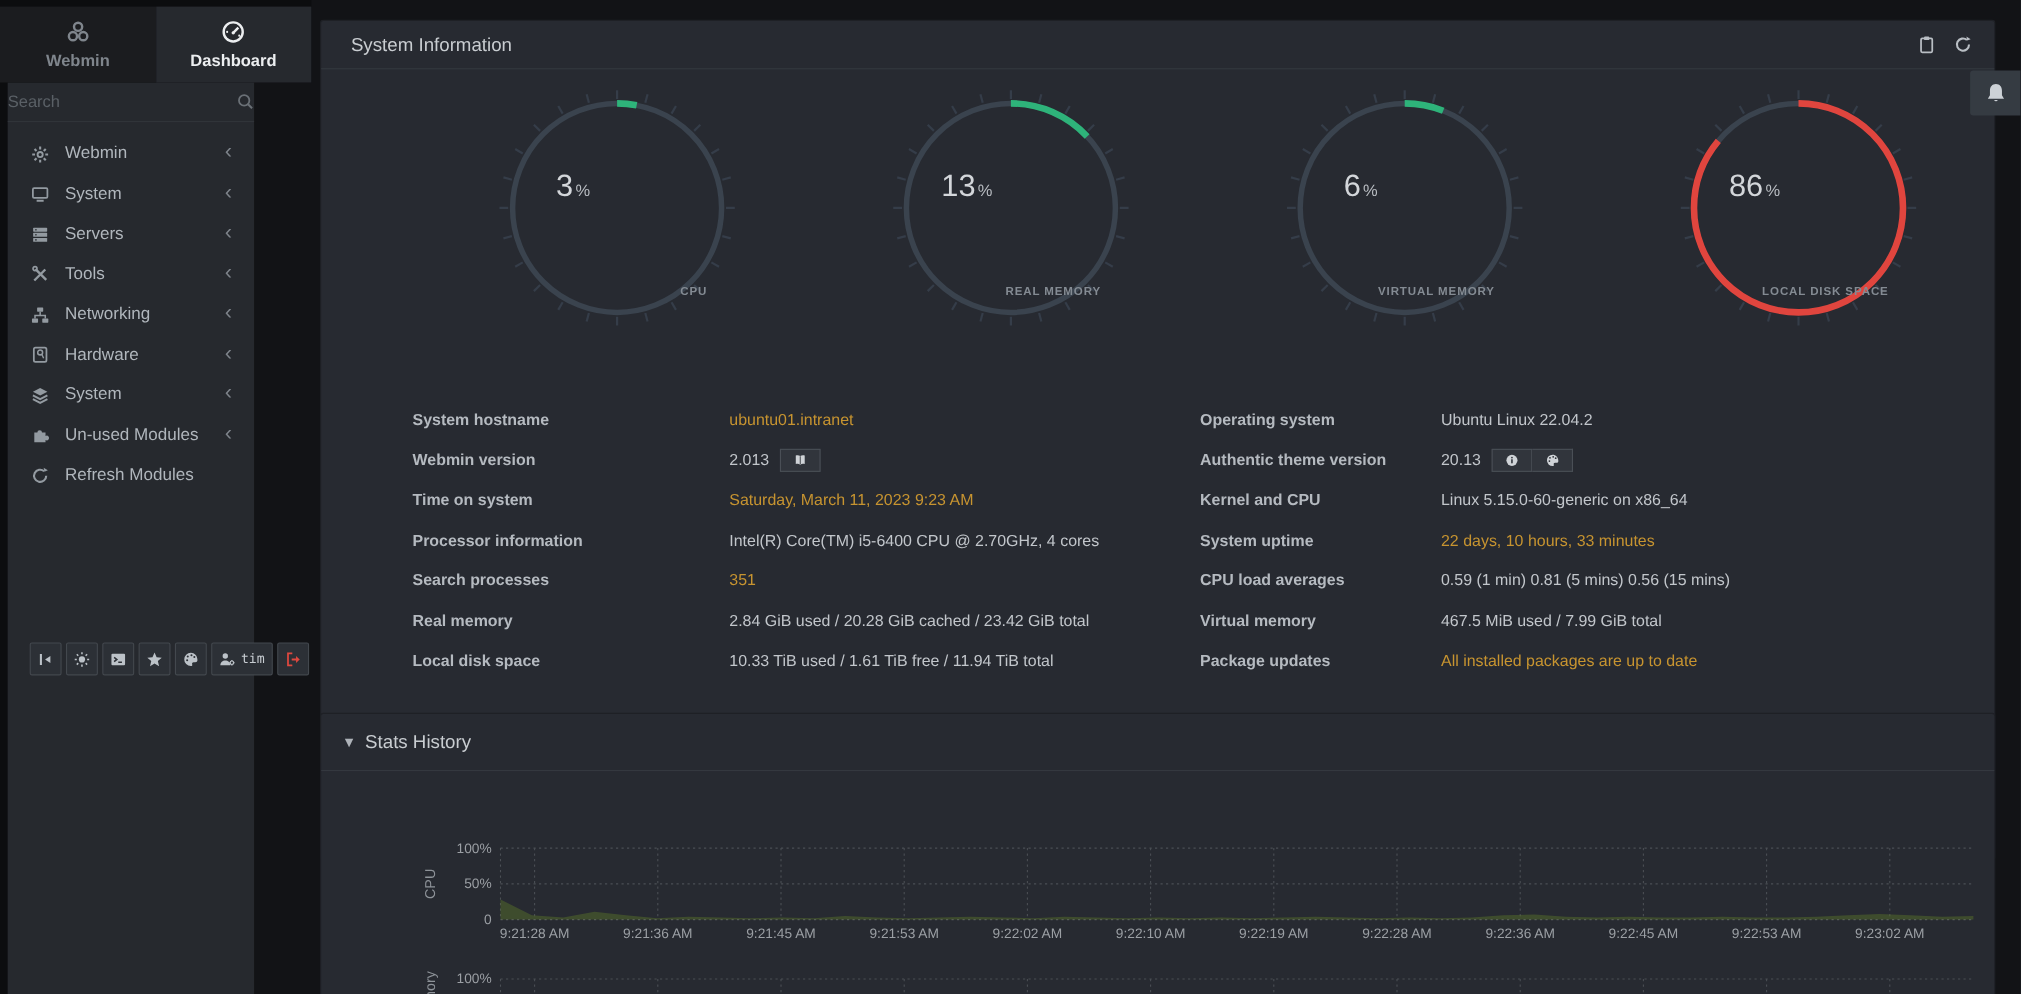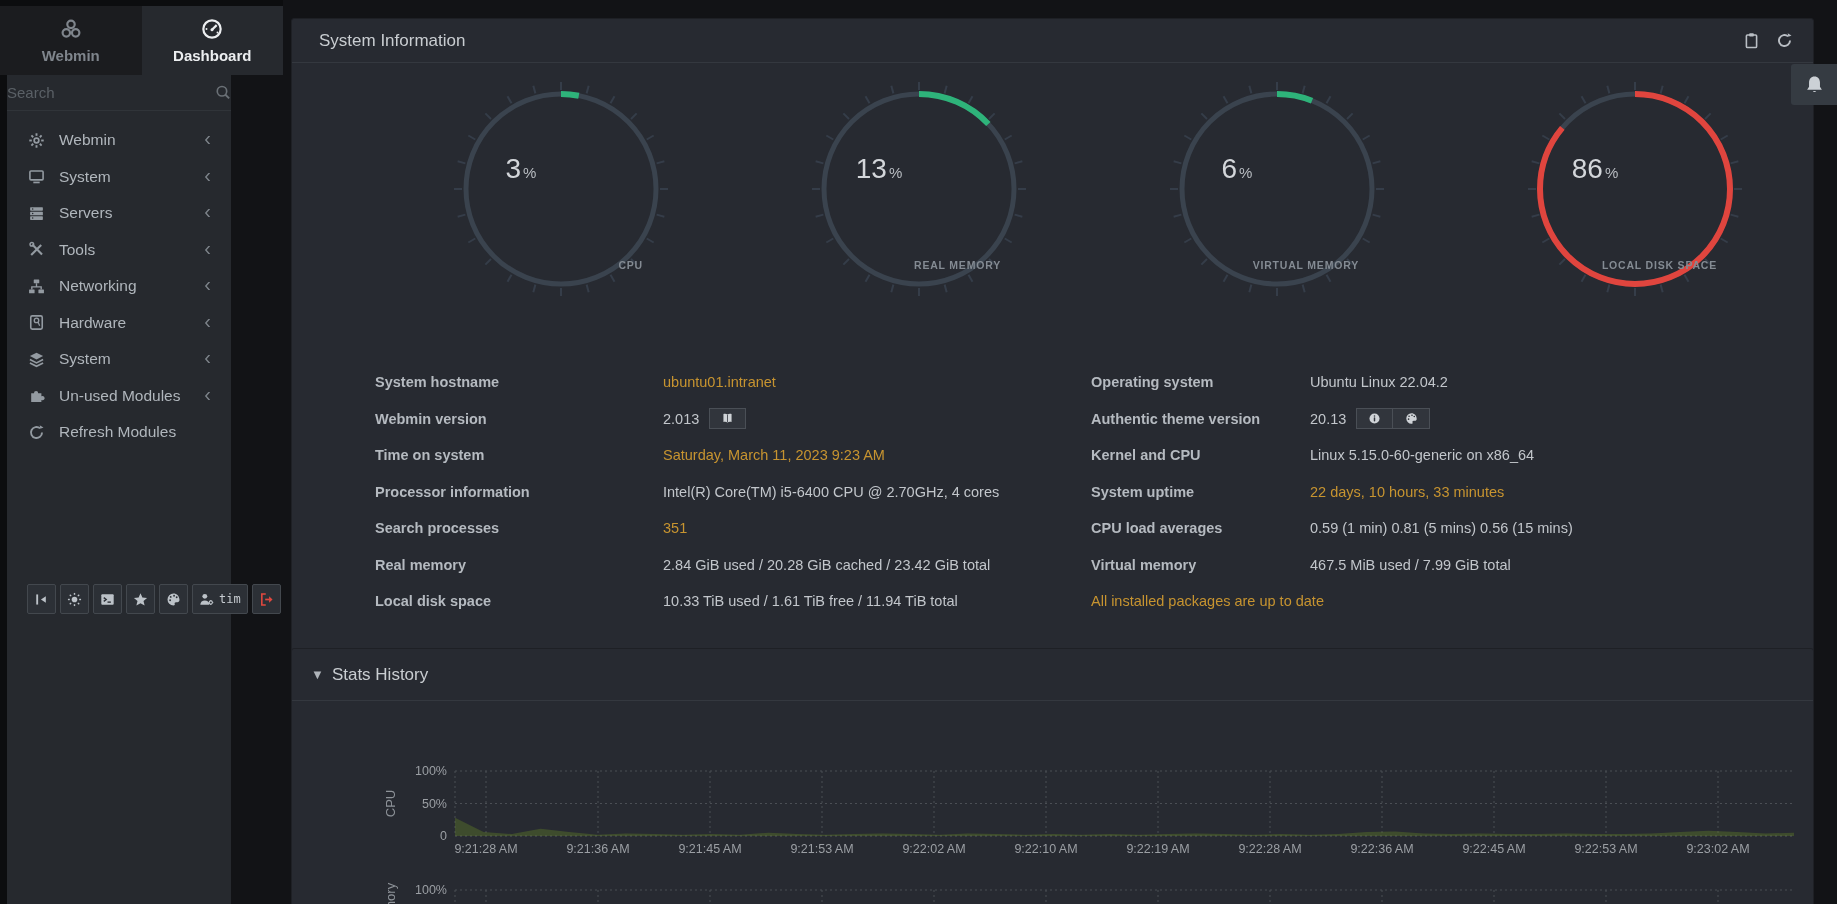--- a/index.html
+++ b/index.html
@@ -533,20 +533,21 @@
         <span>2.84 GiB used / 20.28 GiB cached / 23.42 GiB total</span>
       </div>
       <div class="ilabel">Virtual memory</div>
       <div class="ivalue">
         <span>467.5 MiB used / 7.99 GiB total</span>
       </div>
       <div class="ilabel">Local disk space</div>
       <div class="ivalue">
         <span>10.33 TiB used / 1.61 TiB free / 11.94 TiB total</span>
       </div>
+      <div class="ilabel">Package updates</div>
       <div class="ivalue accent">
         <span>All installed packages are up to date</span>
       </div>
     </div>
 </section>
 
 <section class="panel" id="panel-stats">
   <div class="panel-head">
     <span class="caret">▼</span>
     <h2 class="panel-title">Stats History</h2>

